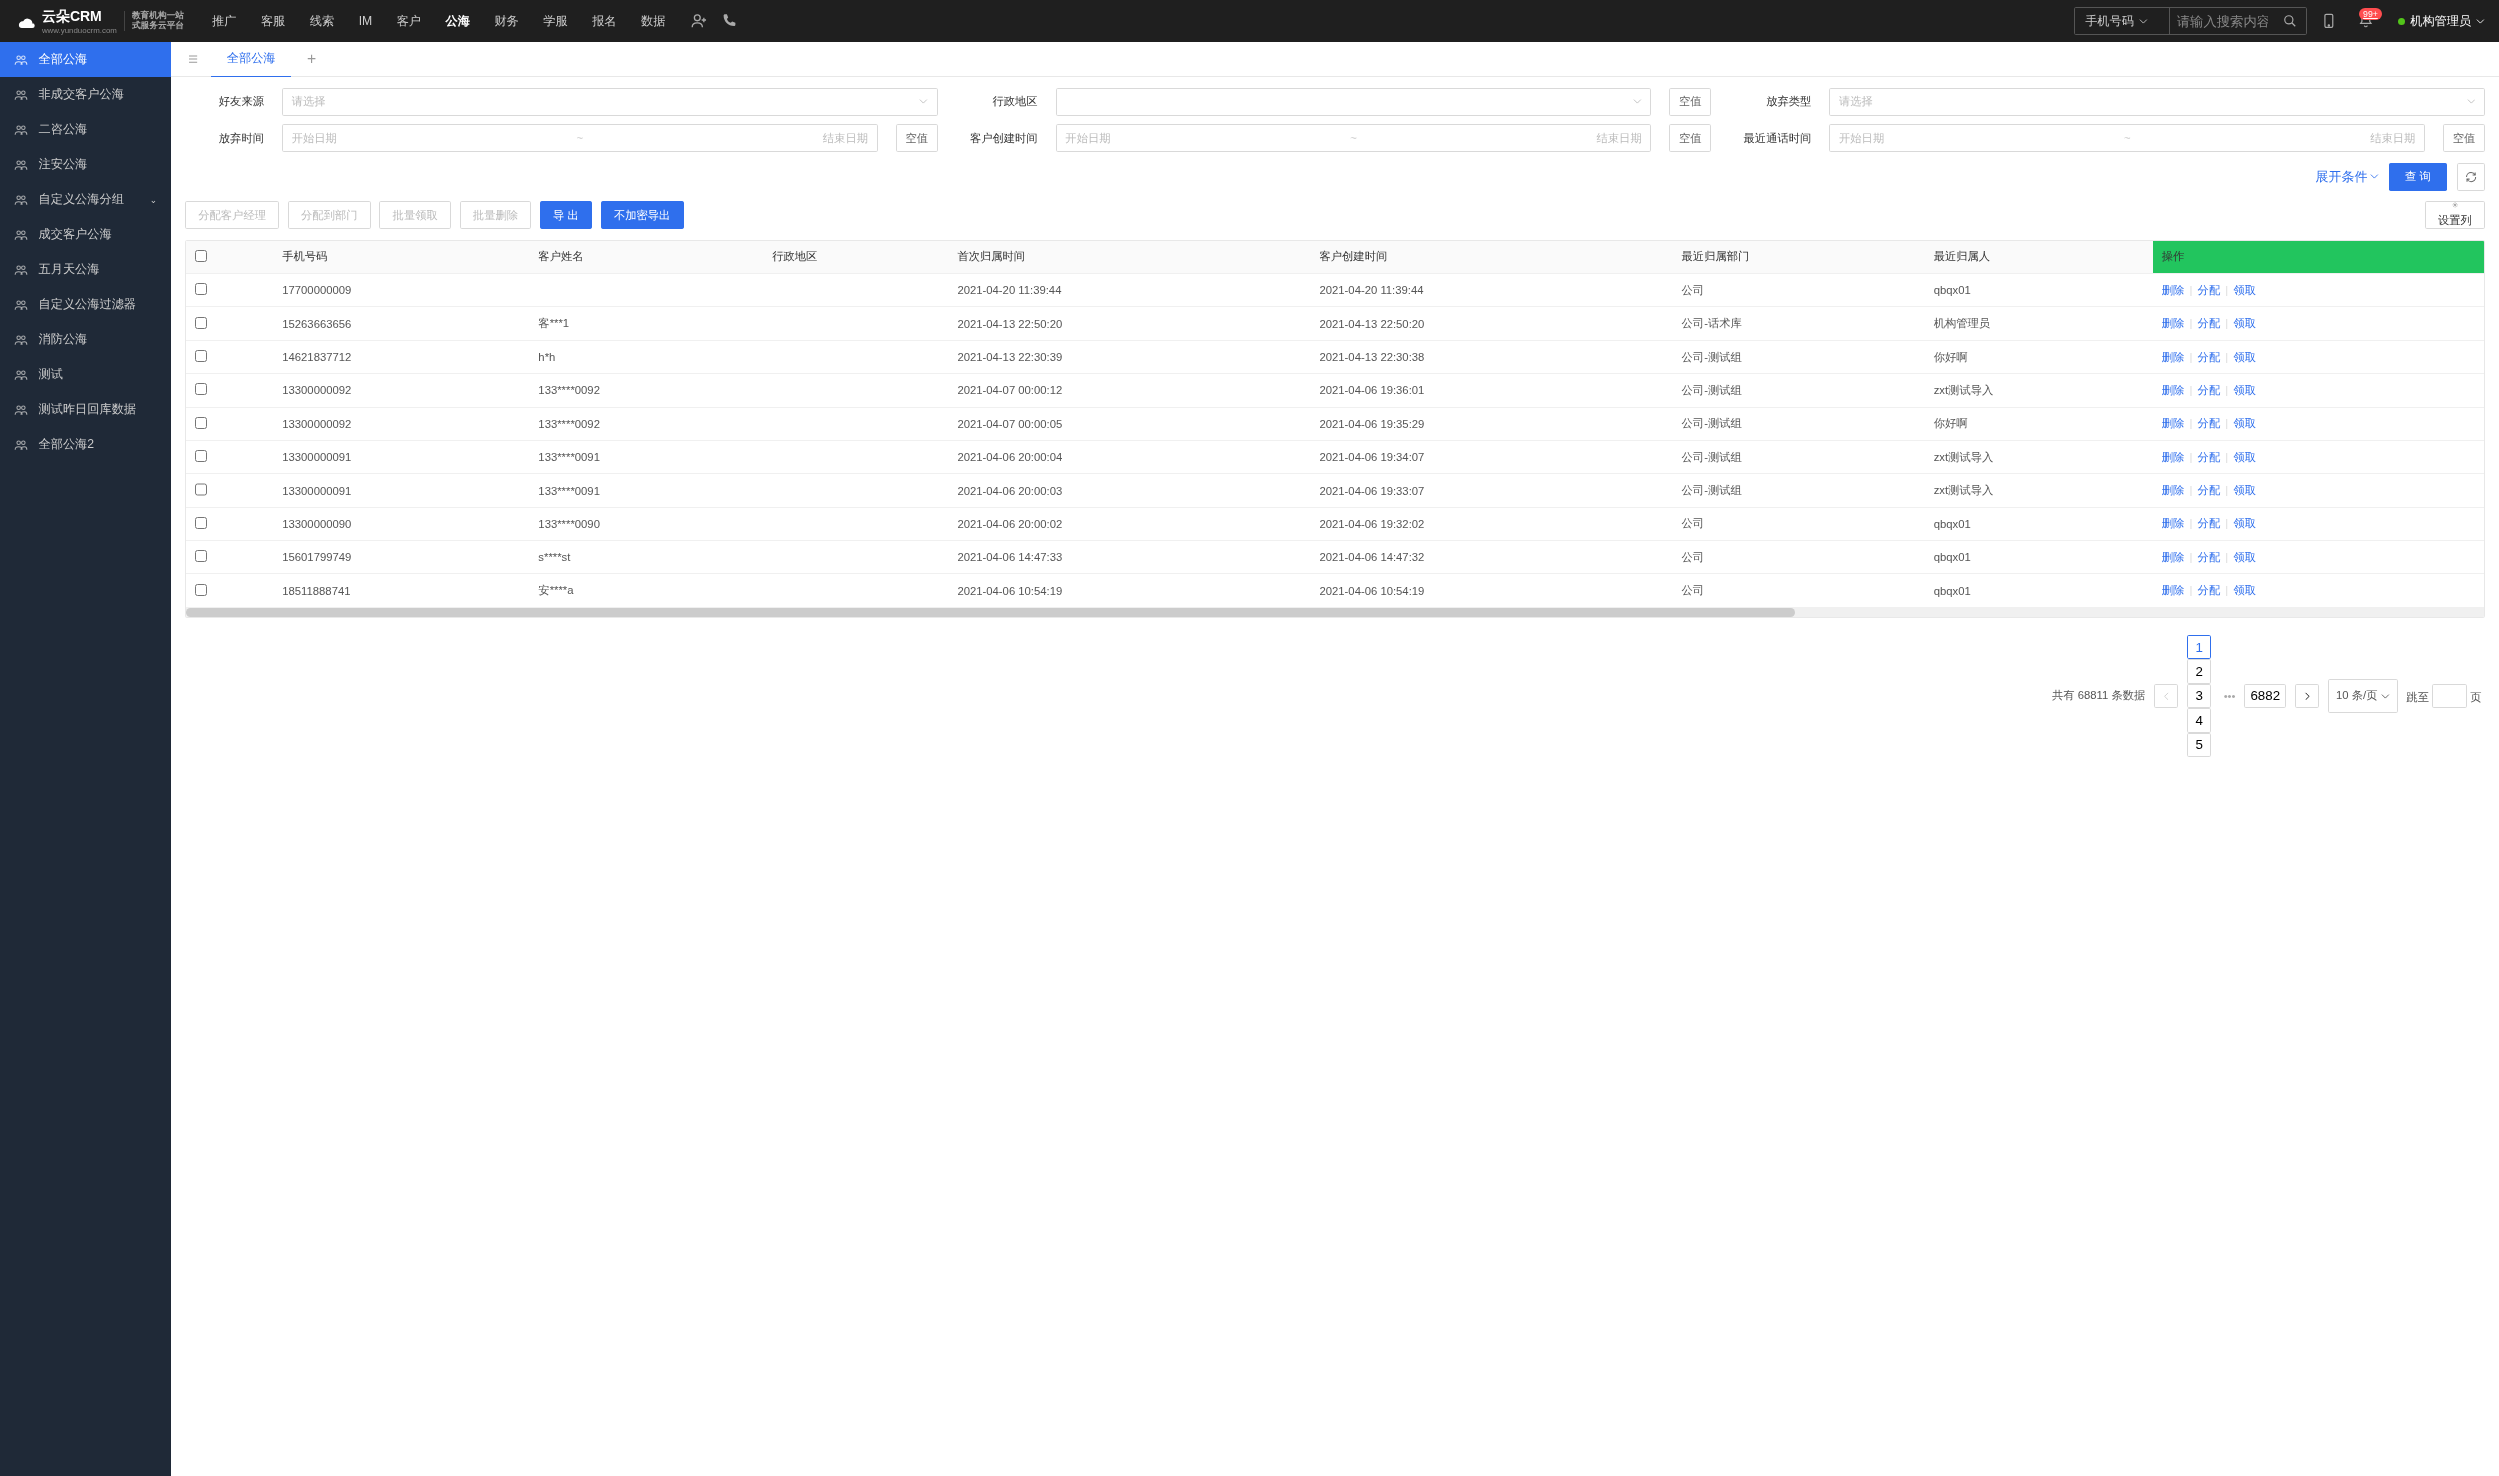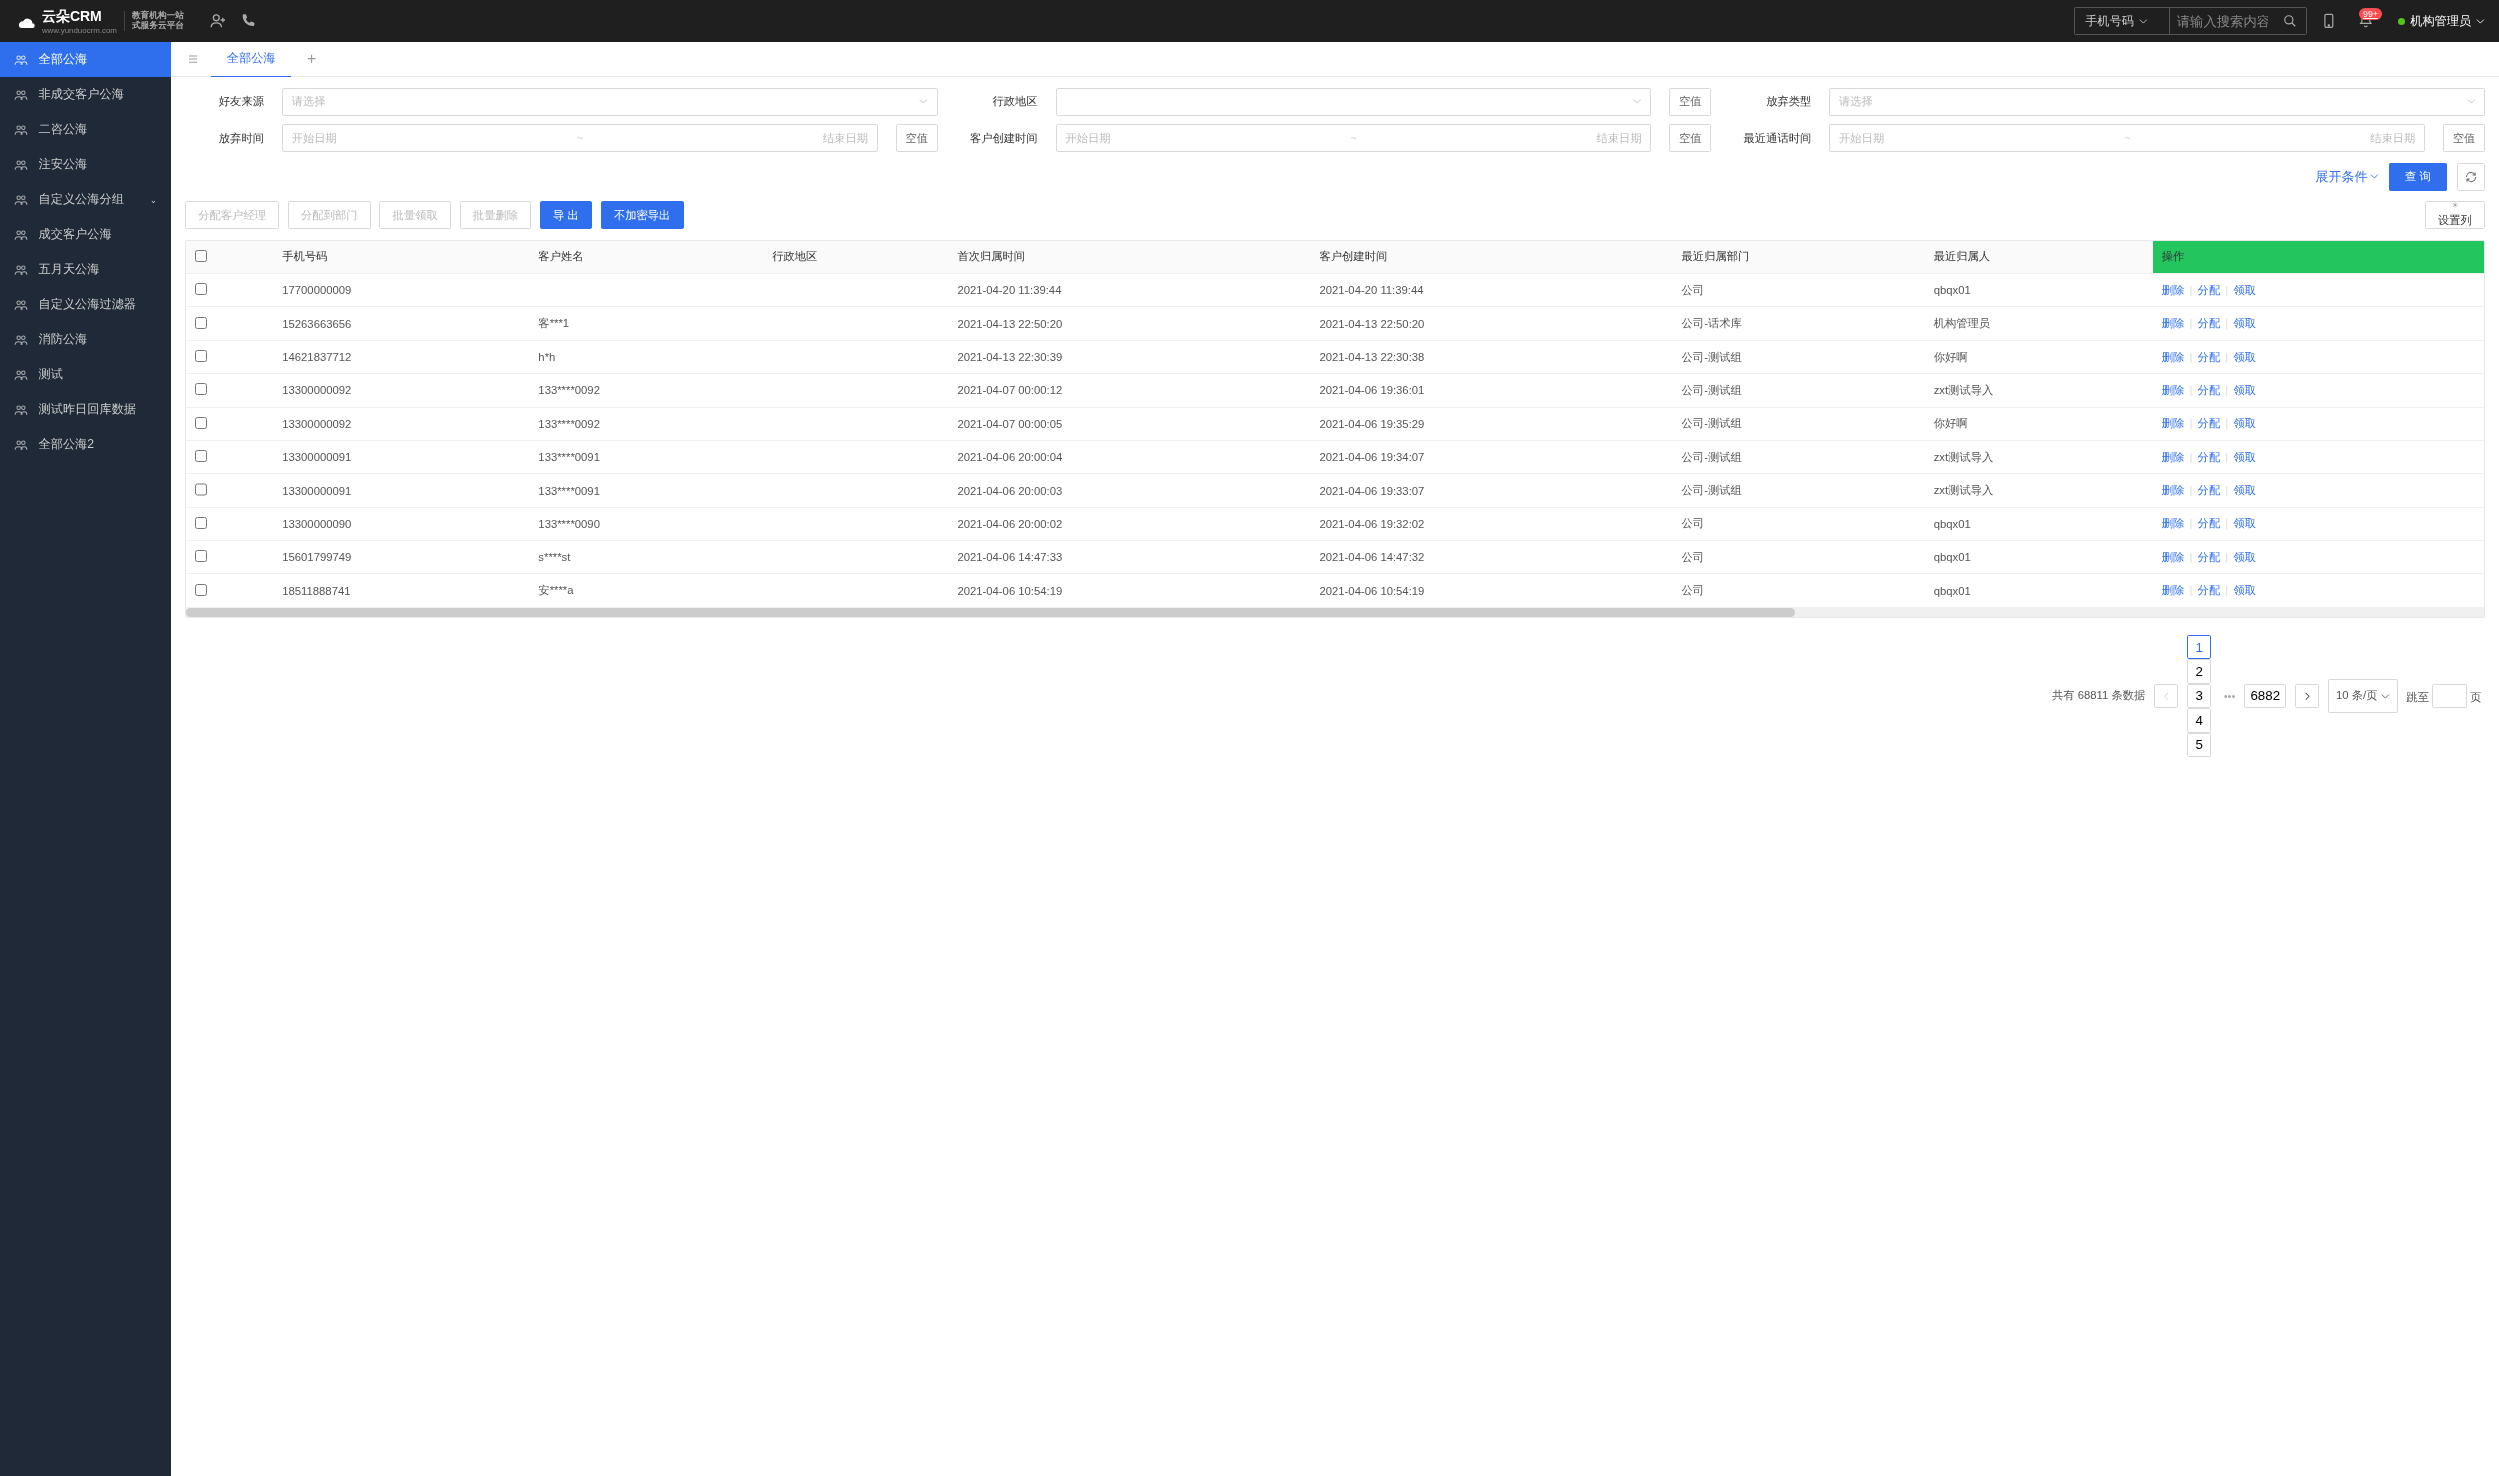--- a/index.html
+++ b/index.html
@@ -106,20 +106,32 @@
         </svg>
       <div>
         <div>云朵CRM</div>
         <div style="font-size:7.9px;font-weight:normal;color:#888;">www.yunduocrm.com</div>
       </div>
       <div class="logo-sub">
         <div>教育机构一站</div>
         <div>式服务云平台</div>
       </div>
     </div>
+    <div class="top-nav" id="top-nav">
+        <div class="top-nav-item">推广</div>
+        <div class="top-nav-item">客服</div>
+        <div class="top-nav-item">线索</div>
+        <div class="top-nav-item">IM</div>
+        <div class="top-nav-item">客户</div>
+        <div class="top-nav-item active">公海</div>
+        <div class="top-nav-item">财务</div>
+        <div class="top-nav-item">学服</div>
+        <div class="top-nav-item">报名</div>
+        <div class="top-nav-item">数据</div>
+      </div>
     <div class="header-icons">
       <span class="header-icon">
         <svg width="17.5" height="17.5" viewBox="0 0 24 24" fill="none" stroke="currentColor" stroke-width="1.8">
             <circle cx="10" cy="8" r="4"></circle>
             <path d="M3 21c0-4 3-6 7-6s7 2 7 6"></path>
             <path d="M19 8v6M16 11h6"></path>
           </svg>
       </span>
       <span class="header-icon">
         <svg width="15.7" height="15.7" viewBox="0 0 24 24" fill="currentColor">

